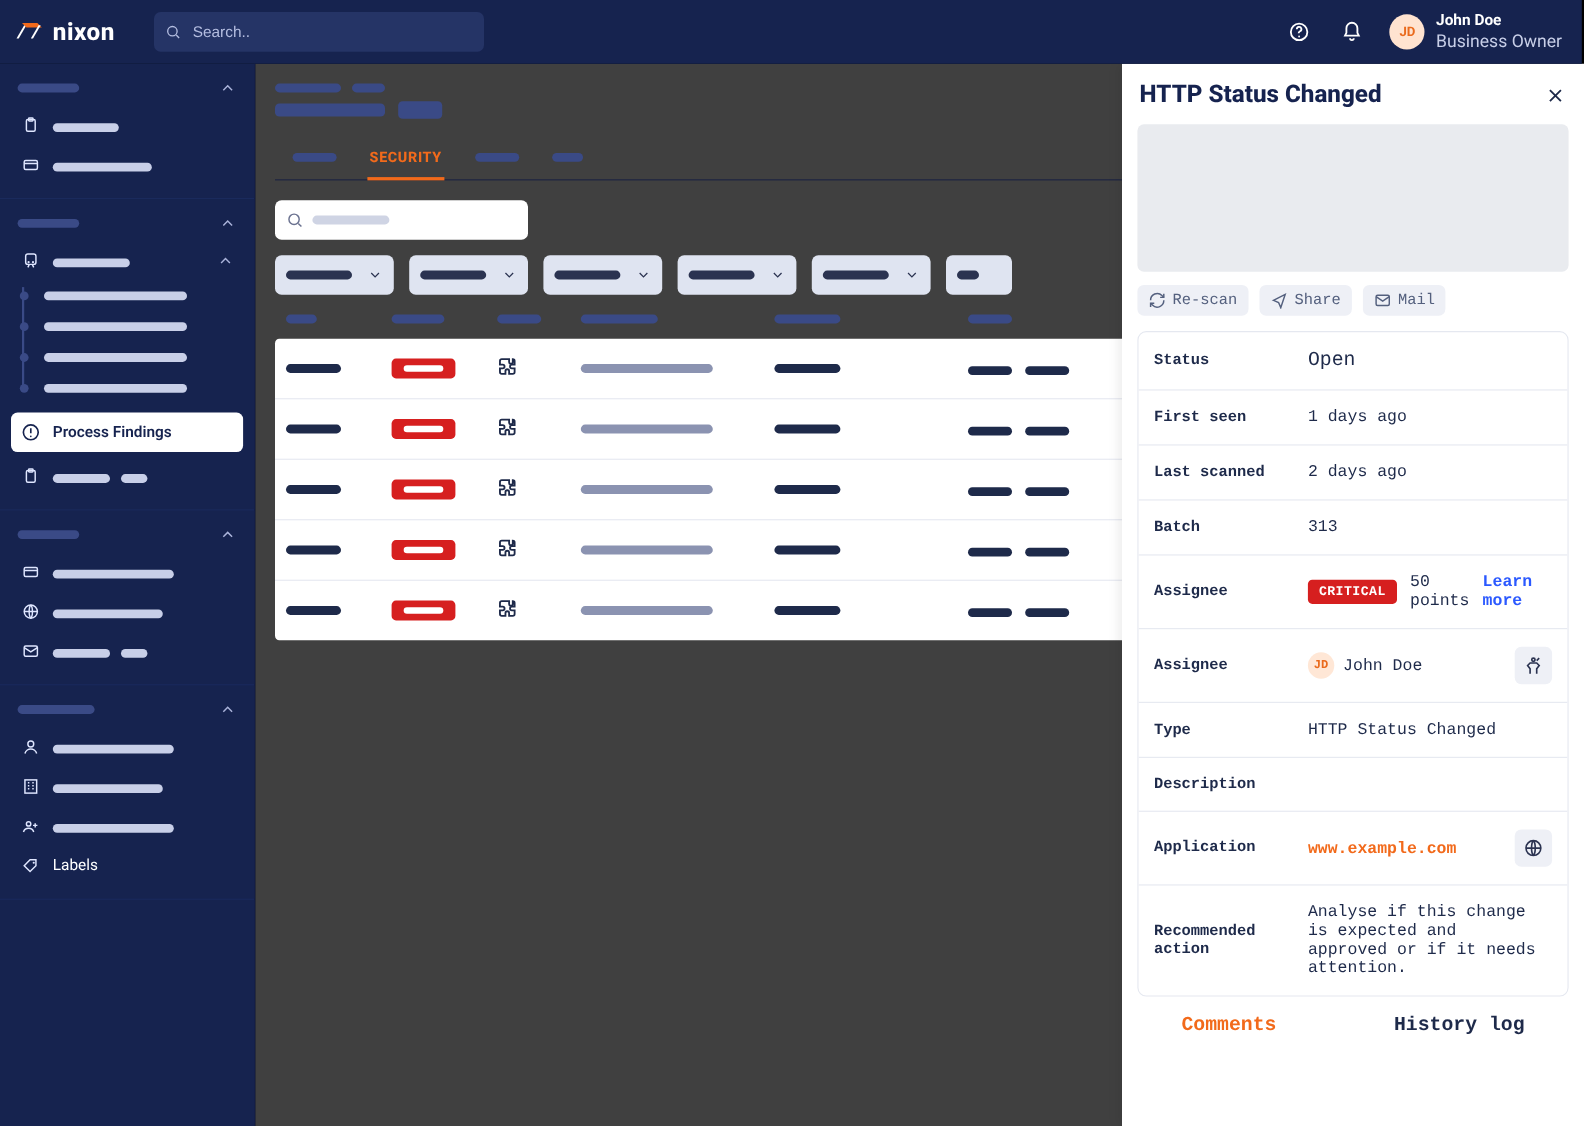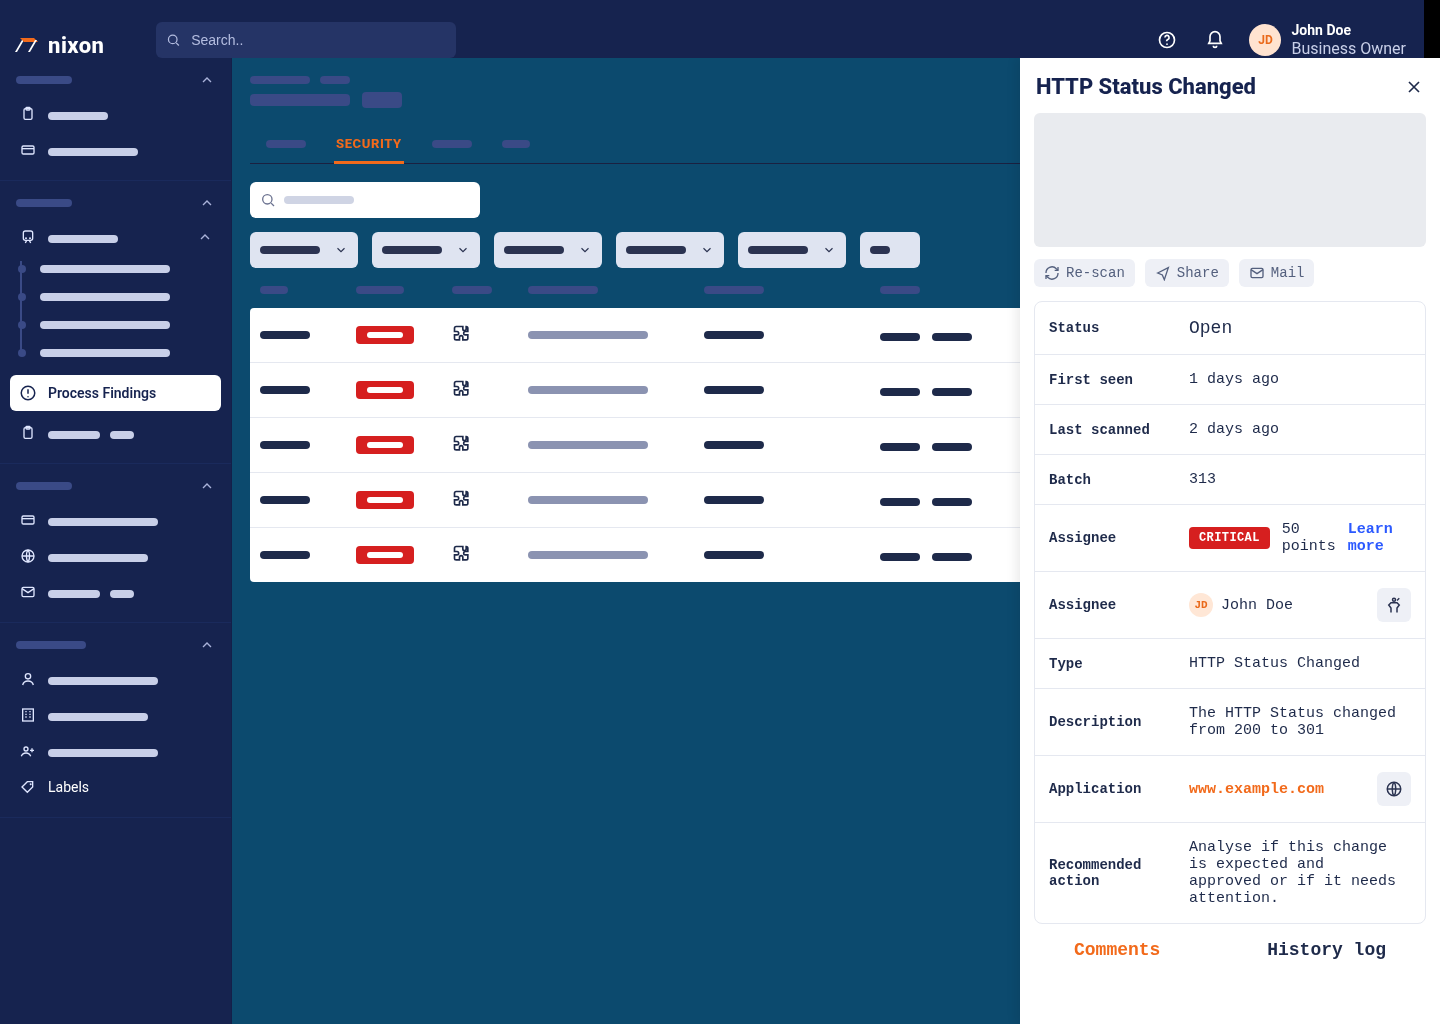--- a/index.html
+++ b/index.html
@@ -25,26 +25,25 @@
   body {
     margin: 0;
     font-family: -apple-system, BlinkMacSystemFont, "Segoe UI", Roboto, Arial, sans-serif;
     background: #000;
     color: var(--text);
     overflow: hidden;
   }
 
   
   .topbar {
-    position: fixed; top: 0; left: 0; right: 16px;
+    position: fixed; top: 0; left: 0; right: 2px;
     height: 58px;
     background: var(--navy);
     display: flex;
-    align-items: flex-end;
-    gap: 16px;
+    align-items: center;
     padding: 0 18px 0 14px;
     z-index: 10;
   }
   .logo {
     display: flex; align-items: center; gap: 8px;
     color: #fff; font-weight: 800; letter-spacing: 0.5px;
     font-size: 22px;
   }
   .logo svg { display:block; }
   .search {
@@ -96,21 +95,21 @@
   .tree::before { content:""; position:absolute; left: 10px; top: 6px; bottom: 12px; width: 2px; background:#3a4a86; }
   .tree .node { position: relative; display:flex; align-items:center; gap:10px; padding: 10px 6px; }
   .tree .node::before { content:""; position:absolute; left:-16px; top:50%; width:8px; height:8px; background:#3a4a86; border-radius:50%; transform:translateY(-50%); }
 
   .side-item-label { color:#fff; font-size: 14px; }
   .expand-right { margin-left:auto; color:#aab3da; }
 
   
   .main {
     position: fixed; top: 58px; left: 232px; right: 0; bottom: 0;
-    background: #0c4a6e;
+    background: #404040;
     overflow: auto;
     z-index: 1;
   }
 
   .content {
     padding: 18px 18px 24px 18px;
   }
 
   .crumbs { display:flex; gap:10px; margin-bottom:8px; }
   .title-row { display:flex; align-items:center; gap:12px; margin-bottom:18px; }
@@ -631,21 +630,20 @@
             </svg>
         </div>
       </div>
       <div class="drow">
         <div class="dlabel">Type</div>
         <div class="dval">HTTP Status Changed</div>
         <div></div>
       </div>
       <div class="drow">
         <div class="dlabel">Description</div>
-        <div class="dval">The HTTP Status changed from 200 to 301</div>
         <div></div>
       </div>
       <div class="drow">
         <div class="dlabel">Application</div>
         <div class="dval"><a class="link" href="#">www.example.com</a></div>
         <div class="sq-btn">
           <svg width="18" height="18" viewBox="0 0 24 24" fill="none" stroke="#2b3351" stroke-width="2">
               <circle cx="12" cy="12" r="9"></circle>
               <path d="M3 12h18M12 3c3 3 3 15 0 18M12 3c-3 3-3 15 0 18"></path>
             </svg>

